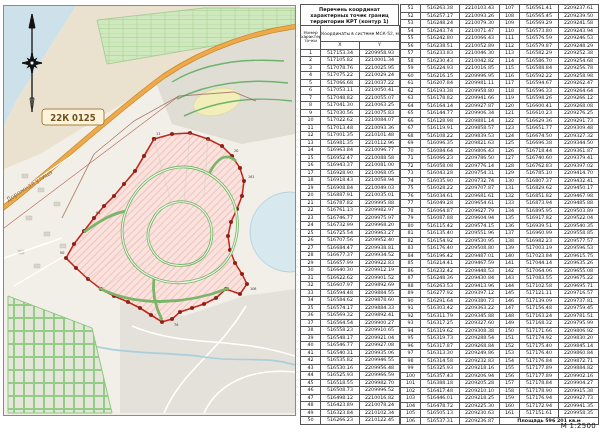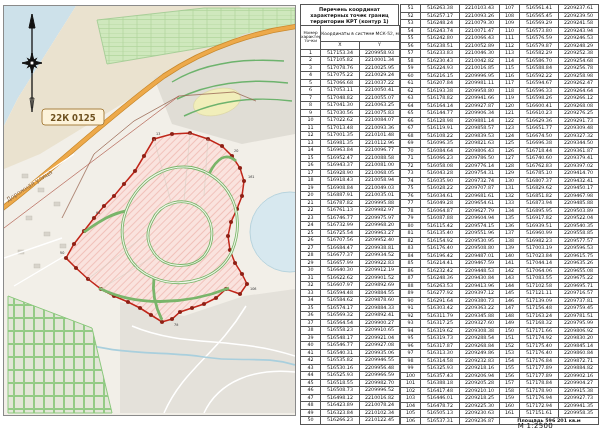--- a/index.html
+++ b/index.html
@@ -1,18 +1,18 @@
 <!DOCTYPE html>
 <html><head>
 <meta charset="utf-8">
 <style>
   * { margin:0; padding:0; box-sizing:border-box; }
   html,body { width:600px; height:434px; background:#ffffff; overflow:hidden;
               font-family:"DejaVu Sans", sans-serif; }
-  #page { position:relative; width:557px; height:434px; background:#fff; }
+  #page { position:relative; width:600px; height:434px; background:#fff; }
 
   
   #map-frame { position:absolute; left:3px; top:5px; width:293px; height:411px;
                border:1px solid #8a8a8a; background:#f2efe8; overflow:hidden; }
   #map-frame svg { display:block; }
 
   
   .tcol { position:absolute; top:4px; width:99px; }
   #tcol-1 { left:300px; } #tcol-2 { left:400px; } #tcol-3 { left:499px; }
   .coord-table { border-collapse:collapse; width:99px; table-layout:fixed; }

